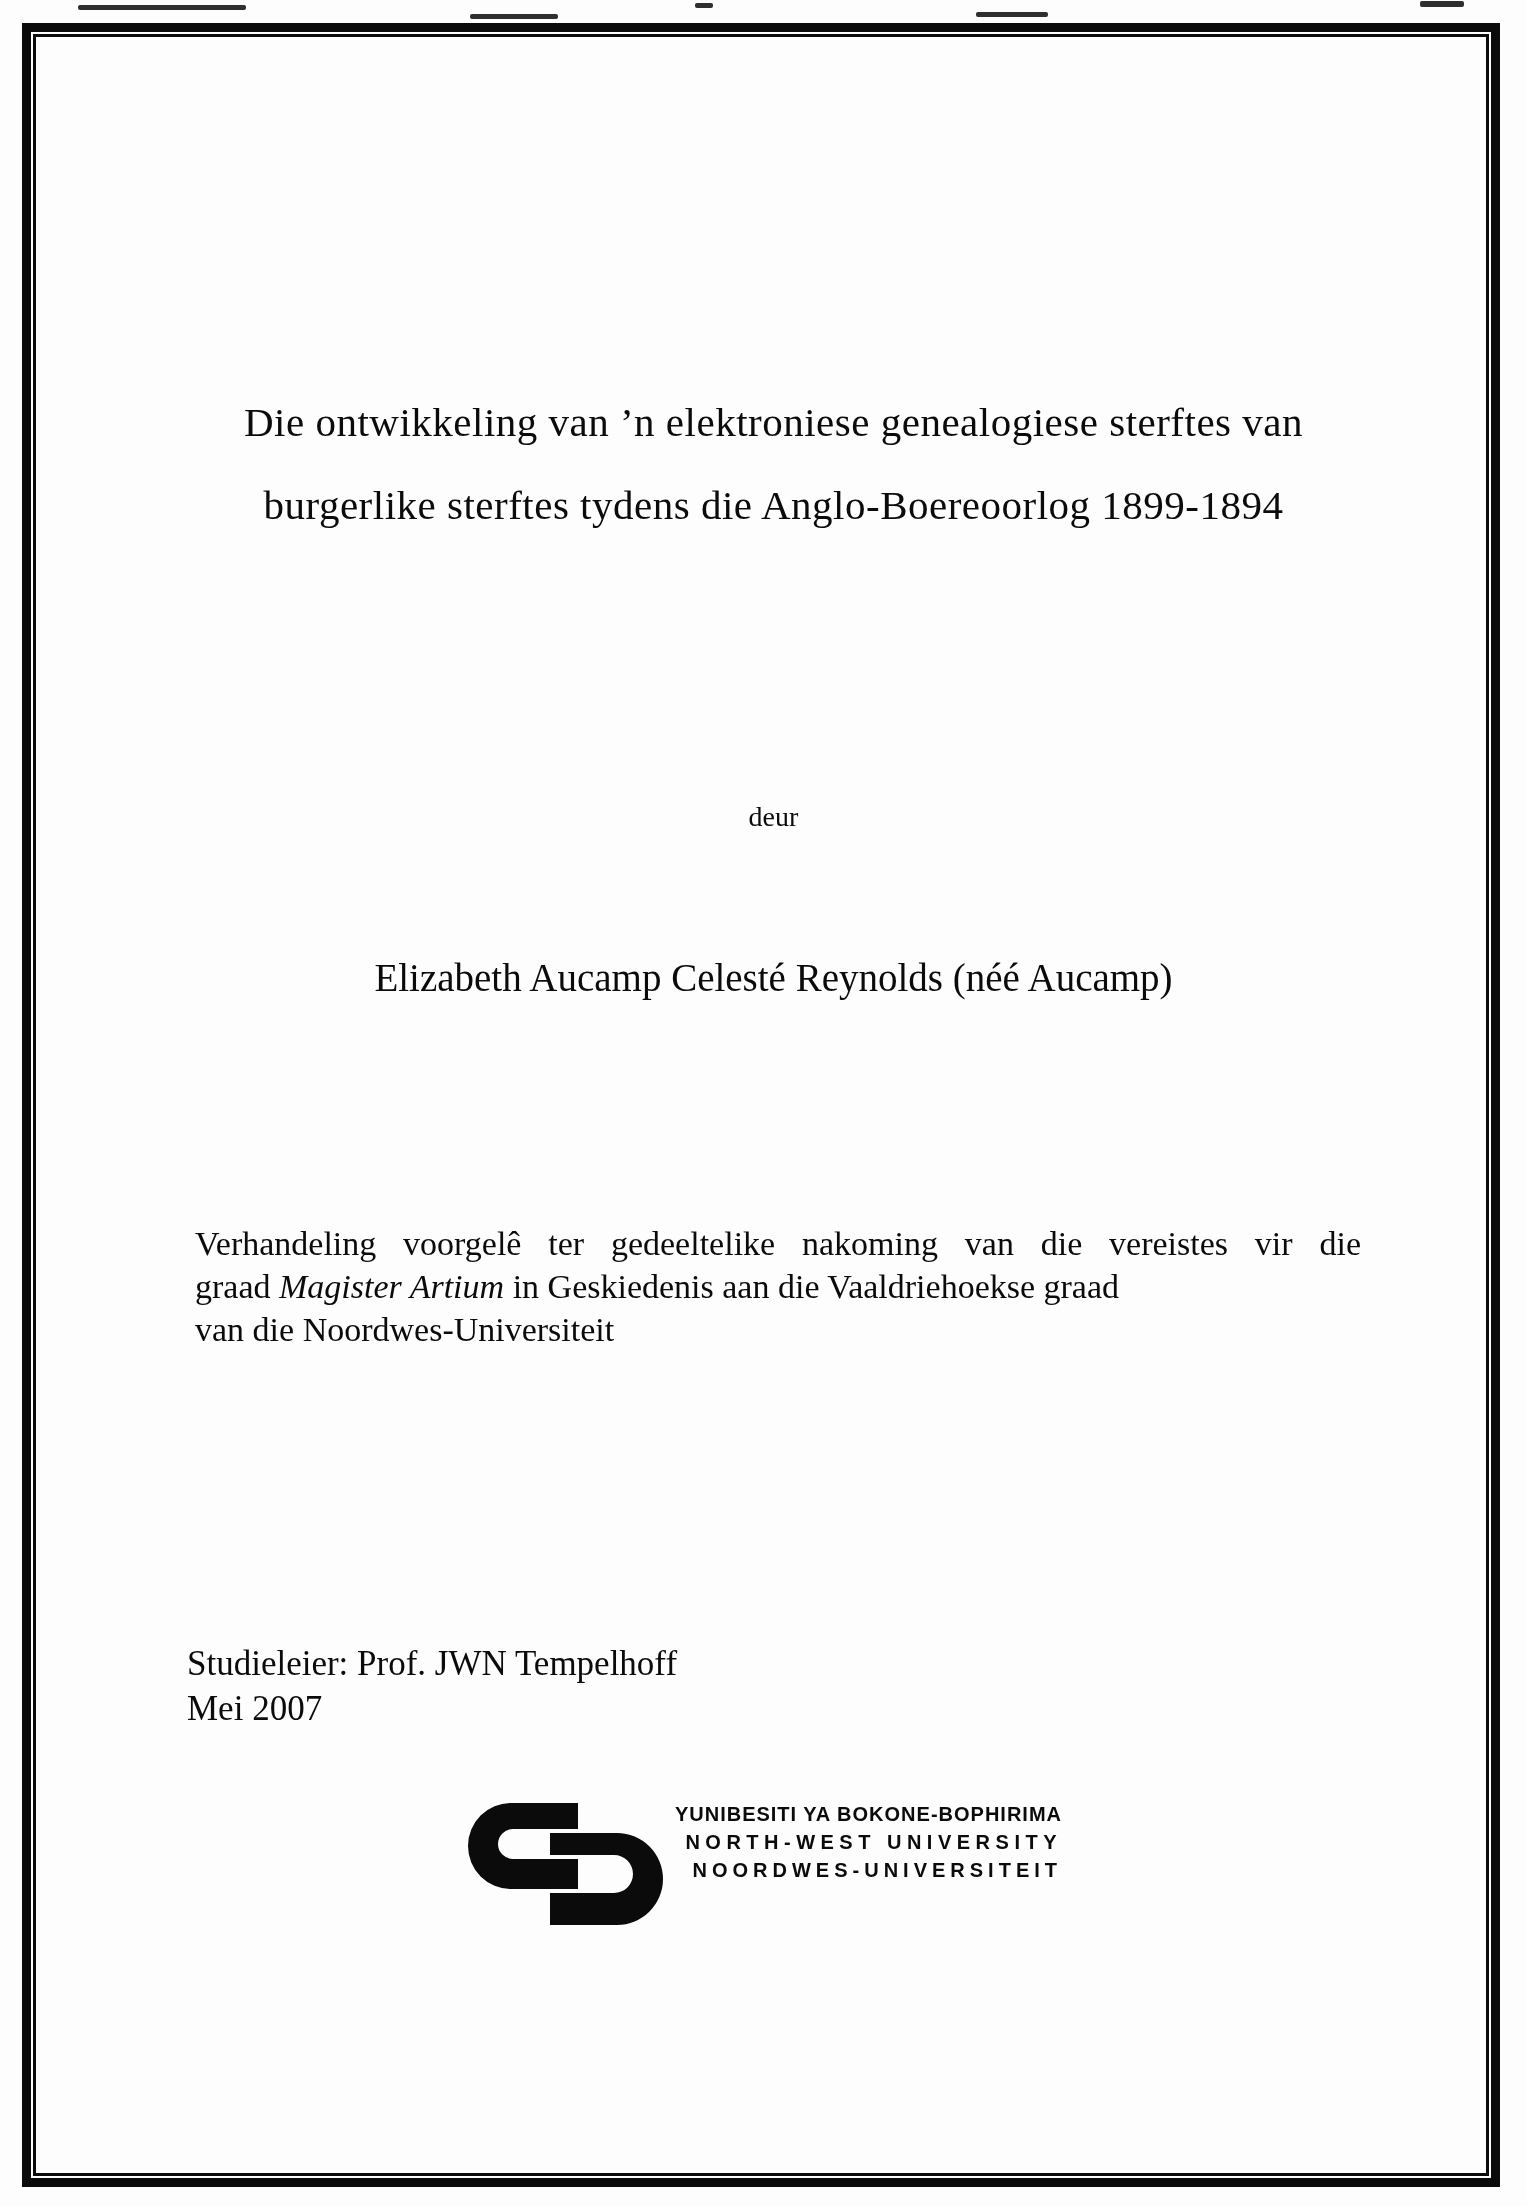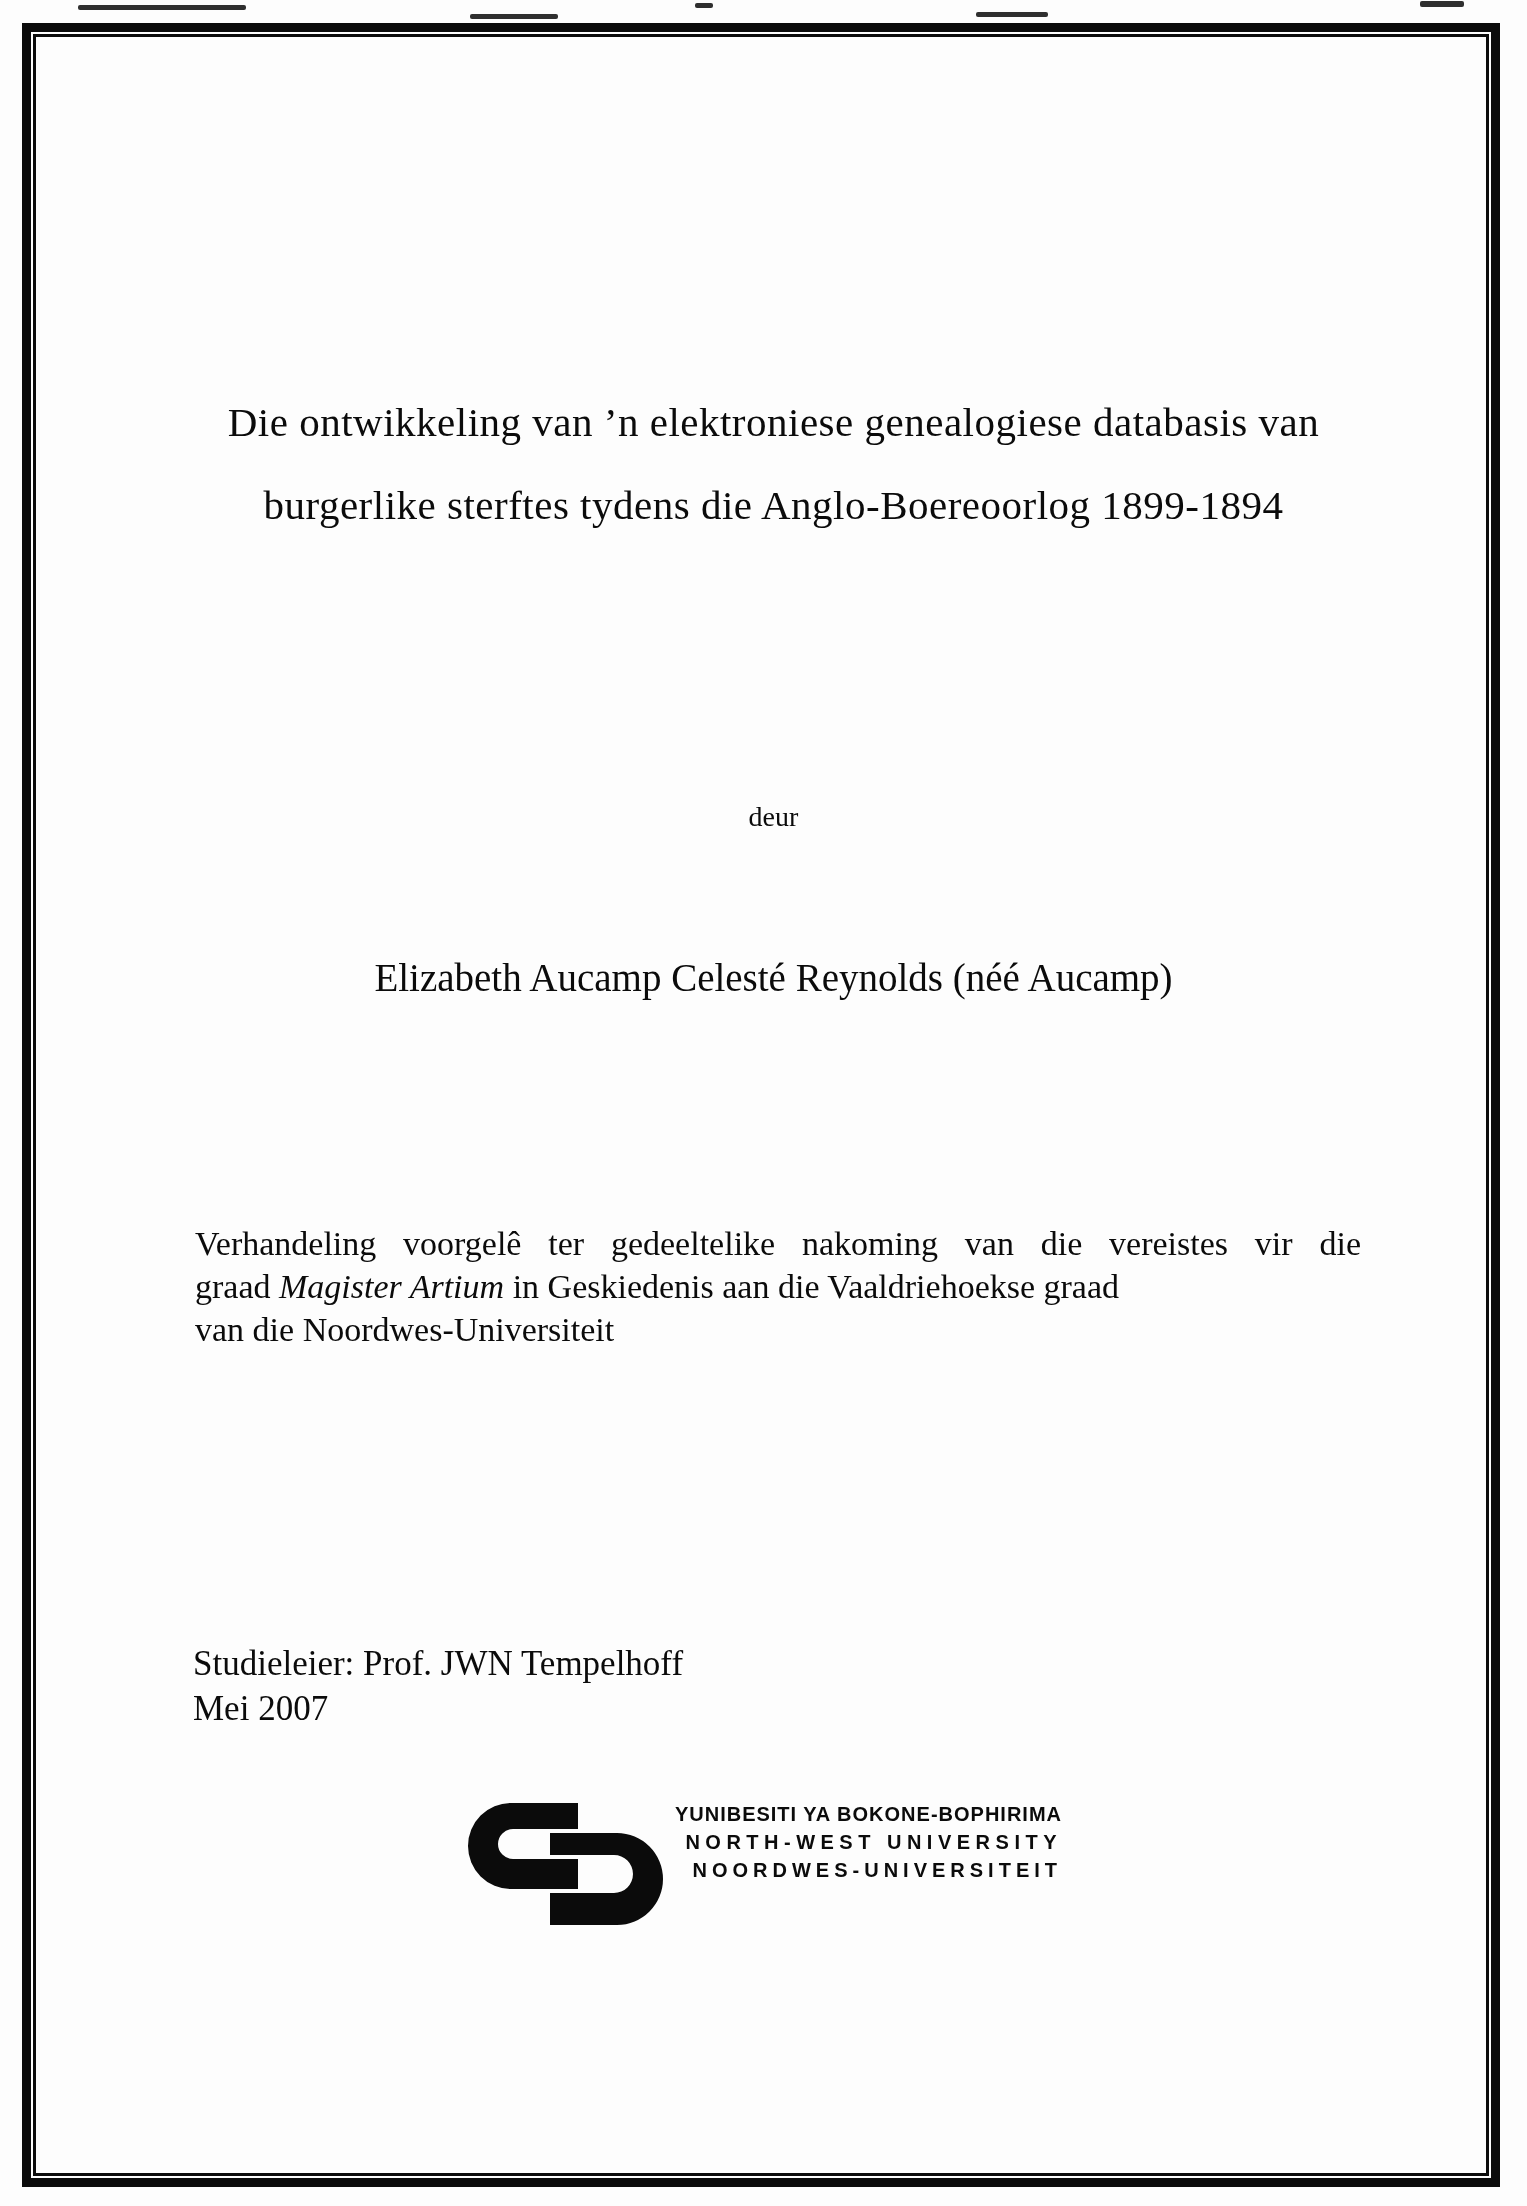--- a/index.html
+++ b/index.html
@@ -31,21 +31,21 @@
   .author{top:955px;font-size:39px;}
 
   .statement{
     position:absolute;left:195px;top:1222px;width:1166px;
     font-size:34px;line-height:43px;
   }
   .statement .l1{text-align:justify;text-align-last:justify;}
   .statement .italic{font-style:italic;}
 
   .supervisor-block{
-    position:absolute;left:193px;top:1641px;
+    position:absolute;left:187px;top:1641px;
     font-size:35px;line-height:45px;
   }
 
   .logo{position:absolute;left:460px;top:1795px;width:205px;height:135px;}
   .logo svg{display:block;width:205px;height:135px;}
   .logo-text{
     position:absolute;left:600px;top:1800px;width:462px;
     text-align:right;
     font-family:"Liberation Sans", sans-serif;
     font-weight:700;
@@ -65,21 +65,21 @@
     <div class="frame-inner"></div>
   </div>
 
   <div class="artifact" style="left:78px;top:5px;width:168px;height:5px;"></div>
   <div class="artifact" style="left:470px;top:14px;width:88px;height:5px;"></div>
   <div class="artifact" style="left:695px;top:3px;width:18px;height:5px;"></div>
   <div class="artifact" style="left:976px;top:12px;width:72px;height:5px;"></div>
   <div class="artifact" style="left:1420px;top:1px;width:44px;height:6px;"></div>
 
   <div class="centerband title">
-    <div>Die ontwikkeling van ’n elektroniese genealogiese databasis van</div>
+    <div>Die ontwikkeling van ’n elektroniese genealogiese sterftes van</div>
     <div>burgerlike sterftes tydens die Anglo-Boereoorlog 1899-1894</div>
   </div>
 
   <div class="centerband byline">deur</div>
 
   <div class="centerband author">Elizabeth Aucamp Celesté Reynolds (néé Aucamp)</div>
 
   <div class="statement">
     <div class="l1">Verhandeling voorgelê ter gedeeltelike nakoming van die vereistes vir die</div>
     <div><span>graad </span><span class="italic">Magister Artium</span><span> in Geskiedenis aan die Vaaldriehoekse graad</span></div>

